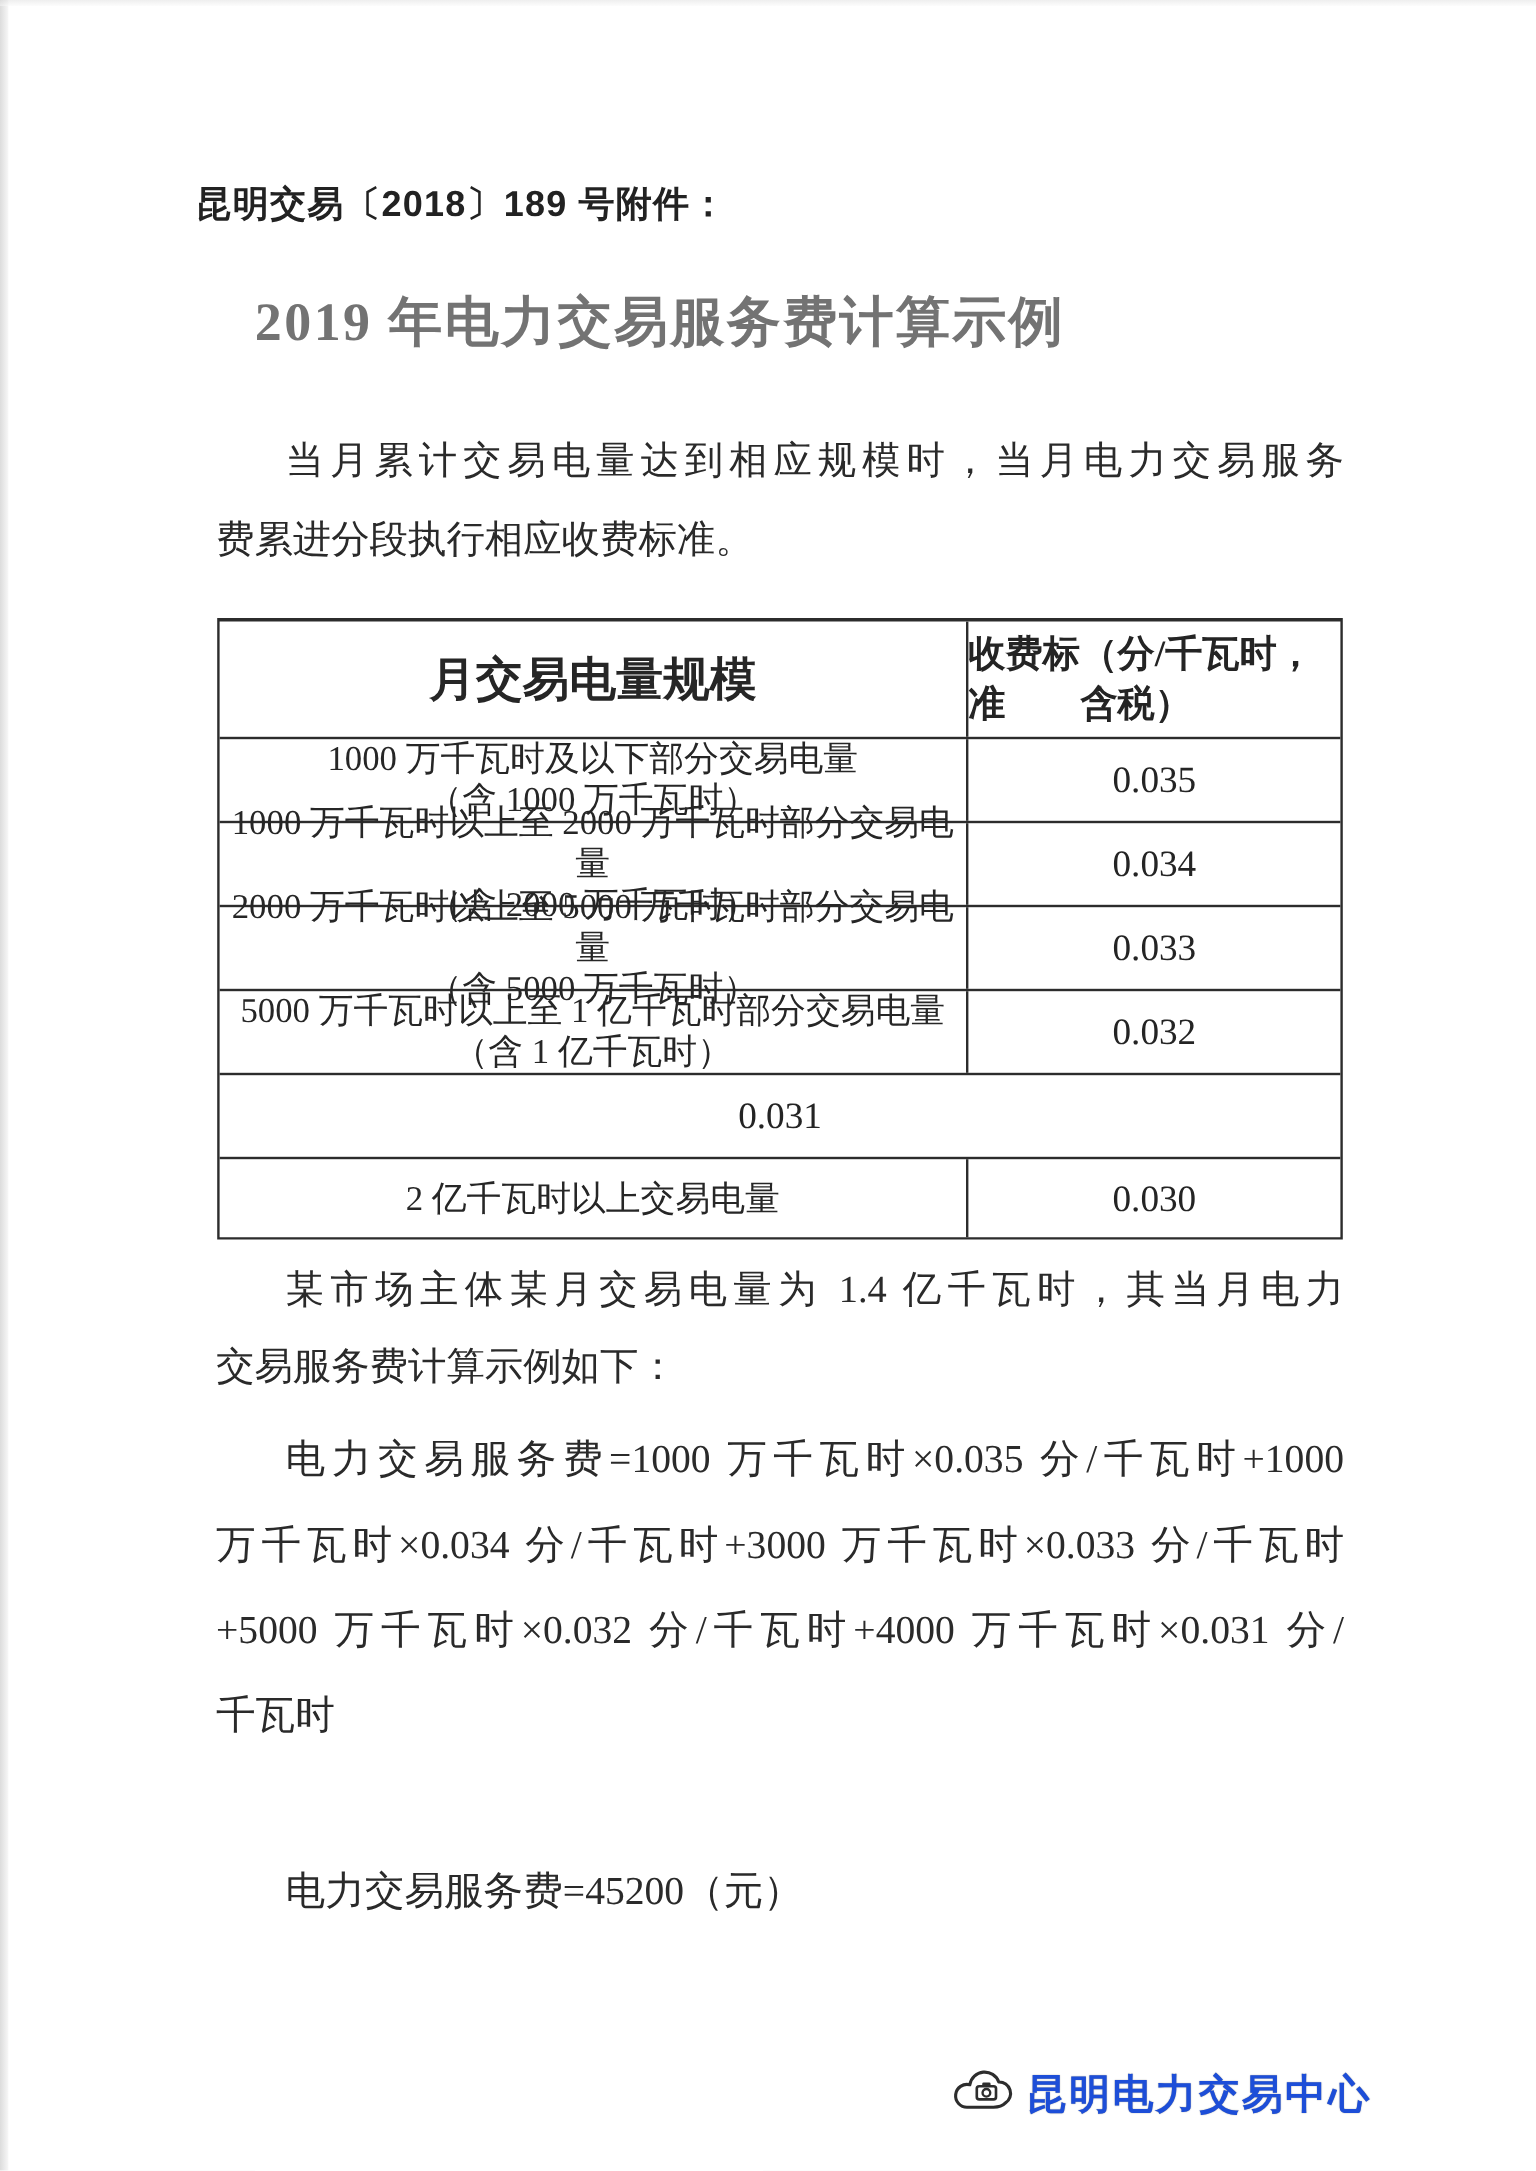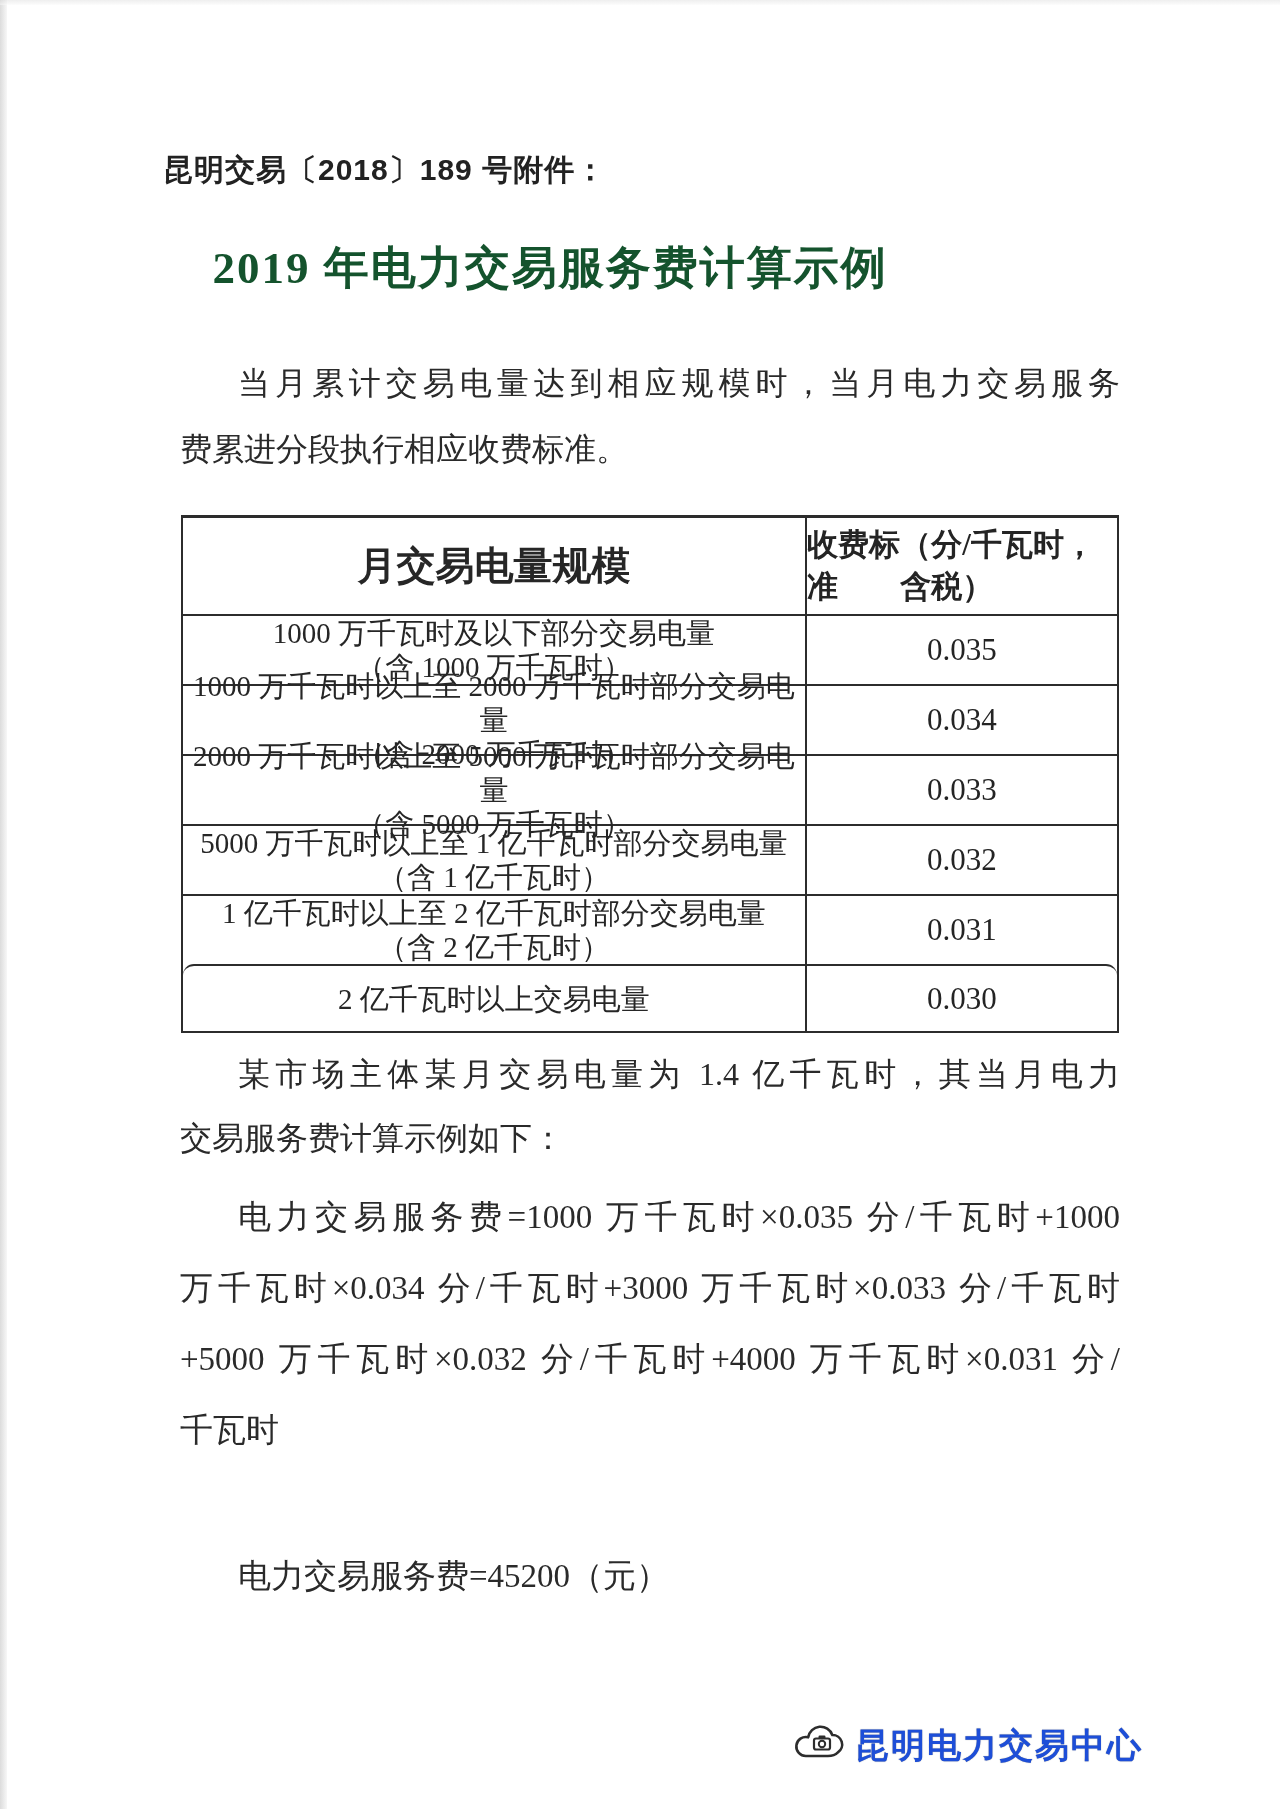--- a/index.html
+++ b/index.html
@@ -21,21 +21,21 @@
     background:linear-gradient(to bottom,#dedede,#fafafa); opacity:.5;
   }
   .doc-ref {
     position:absolute; left:163px; top:150px;
     font-family:"Liberation Sans","DejaVu Sans",sans-serif;
     font-weight:700; font-size:30px; letter-spacing:1px; color:#222;
   }
   .title {
     position:absolute; left:160px; top:238px; width:780px;
     text-align:center; font-weight:700; font-size:45px;
-    letter-spacing:2px; color:#14532d;
+    letter-spacing:2px; color:#737373;
   }
   .textblock { position:absolute; left:180px; width:940px; font-size:32px; color:#2a2a2a; }
   .intro   { top:350px; line-height:66px; }
   .ex-intro{ top:1042px; line-height:64px; }
   .calc    { top:1182px; font-size:33px; line-height:71px; }
   .result  { top:1554px; font-size:33px; }
   .jline { text-align:justify; text-align-last:justify; }
   .ind   { text-indent:58px; }
 
   
@@ -52,21 +52,21 @@
     text-align:center;
   }
   .t-rate {
     flex:1; display:flex; align-items:center; justify-content:center;
     font-size:31px; color:#242424;
   }
   .t-head { height:96px; }
   .t-head .t-scale { font-weight:700; font-size:39px; }
   .t-head .t-rate  { font-weight:700; font-size:31px; flex-direction:row; line-height:42px; }
   .t-body2 { height:70px; }
-  .t-body1 { height:67px;border-radius:11px; }
+  .t-body1 { height:67px; }
   .row-l1 { font-size:29px; line-height:34px; }
   .row-l2 { font-size:29px; line-height:34px; }
 
   
   .footer {
     position:absolute; left:793px; top:1720px; height:52px;
     display:flex; align-items:center; gap:4px;
   }
   .cloud-icon { display:inline-block; }
   .brand {
@@ -126,24 +126,20 @@
 
     <div class="t-row t-body2">
       <div class="t-scale">
         <div class="row-l1">5000 万千瓦时以上至 1 亿千瓦时部分交易电量</div>
         <div class="row-l2">（含 1 亿千瓦时）</div>
       </div>
       <div class="t-rate">0.032</div>
     </div>
 
     <div class="t-row t-body2">
-      <div class="t-scale">
-        <div class="row-l1">1 亿千瓦时以上至 2 亿千瓦时部分交易电量</div>
-        <div class="row-l2">（含 2 亿千瓦时）</div>
-      </div>
       <div class="t-rate">0.031</div>
     </div>
 
     <div class="t-row t-body1">
       <div class="t-scale">
         <div class="row-l1">2 亿千瓦时以上交易电量</div>
       </div>
       <div class="t-rate">0.030</div>
     </div>
   </div>

